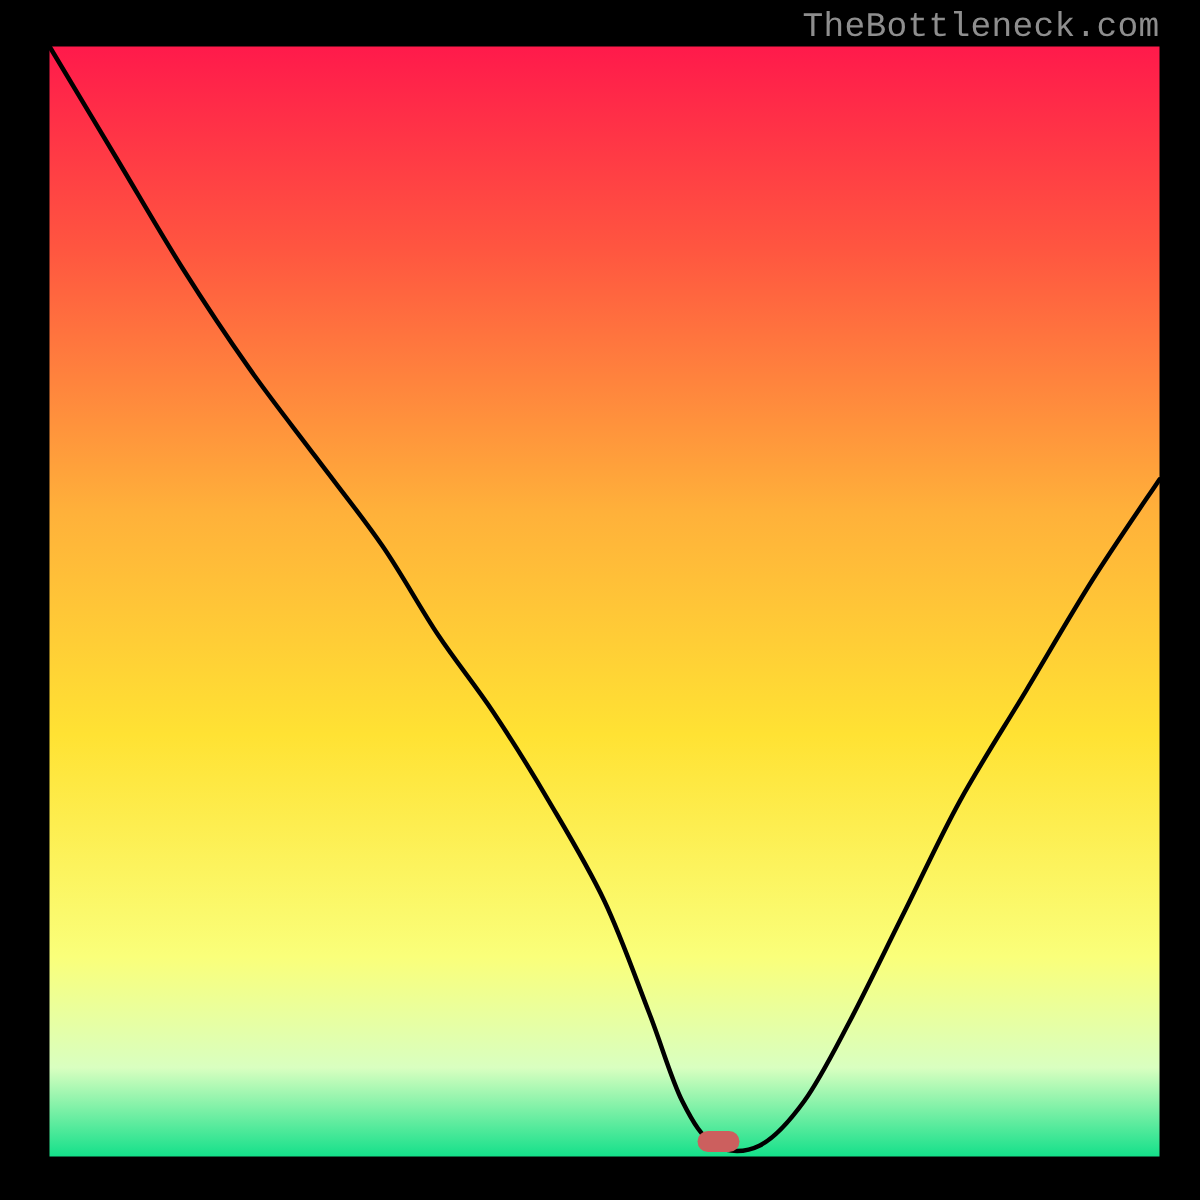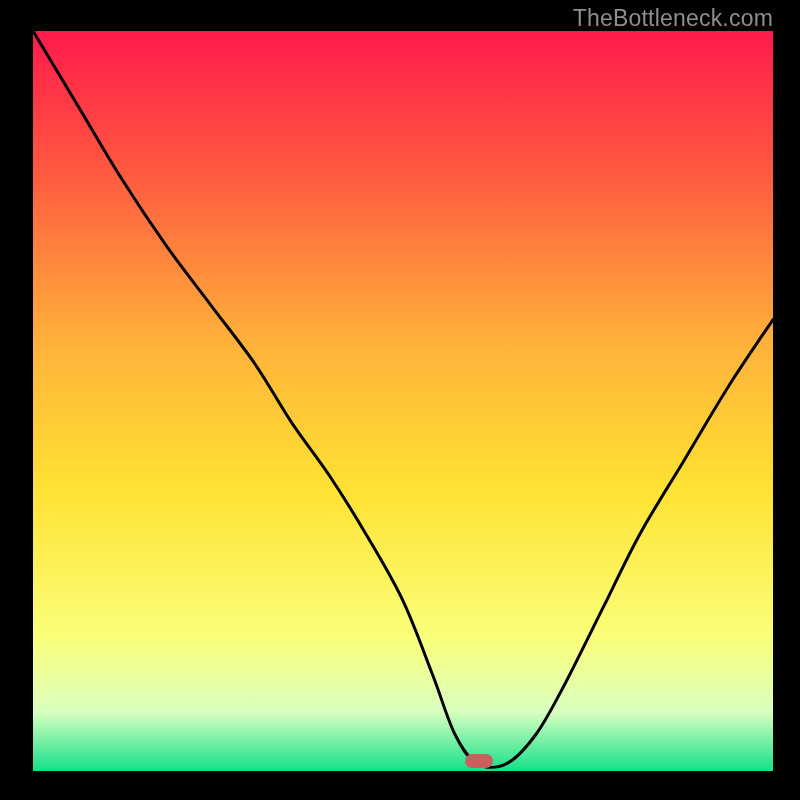--- a/index.html
+++ b/index.html
@@ -32,21 +32,21 @@
   .overlay-svg {
     position: absolute;
     top: 0;
     left: 0;
     width: 800px;
     height: 800px;
     pointer-events: none;
   }
   .watermark {
     position: absolute;
-    font-family: Liberation Sans, sans-serif;
+    font-family: Liberation Mono, monospace;
     font-size: 23px;
     font-weight: 500;
     color: #8e8e8e;
     text-align: right;
     letter-spacing: 0.2px;
   }
   .marker {
     position: absolute;
     border-radius: 7px;
   }

